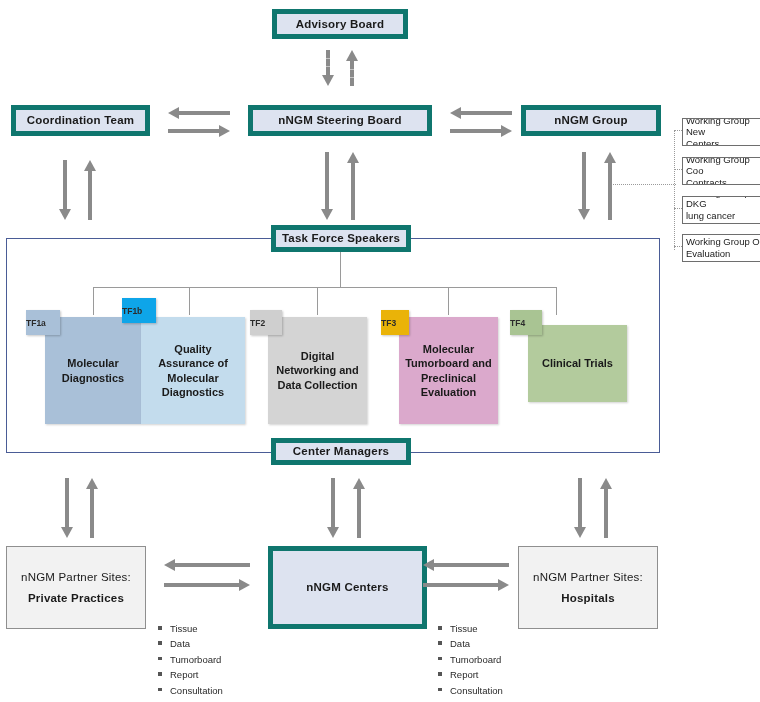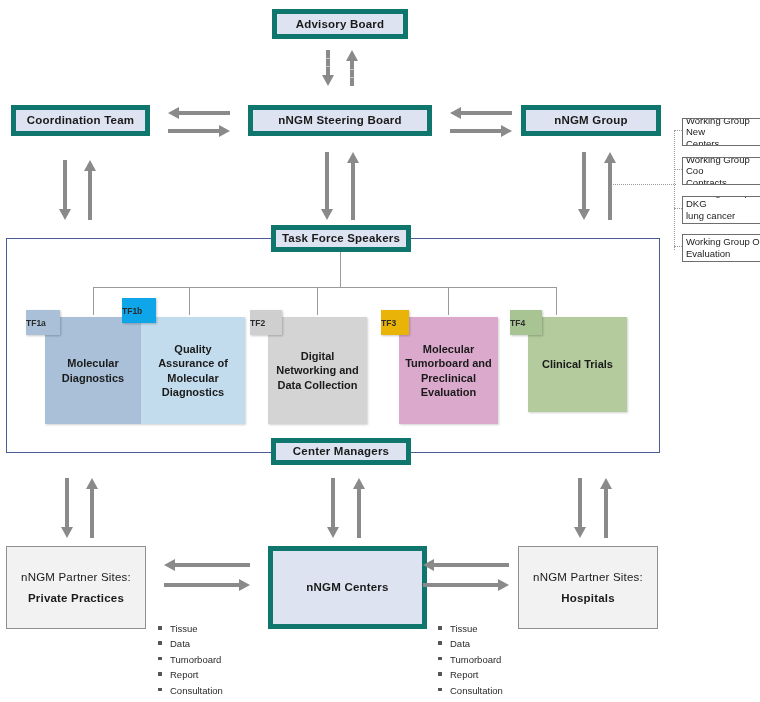--- a/index.html
+++ b/index.html
@@ -266,21 +266,21 @@
 
   <div class="tfbox" style="left:141px;top:317px;width:104px;height:107px;background:#c3dced;">Quality Assurance of Molecular Diagnostics</div>
   <div class="tftab" style="left:122px;top:298px;width:34px;height:25px;background:#0ea5e9;">TF1b</div>
 
   <div class="tfbox" style="left:268px;top:317px;width:99px;height:107px;background:#d4d4d4;">Digital Networking and Data Collection</div>
   <div class="tftab" style="left:250px;top:310px;width:32px;height:25px;background:#cfcfcf;">TF2</div>
 
   <div class="tfbox" style="left:399px;top:317px;width:99px;height:107px;background:#dba9cc;">Molecular Tumorboard and Preclinical Evaluation</div>
   <div class="tftab" style="left:381px;top:310px;width:28px;height:25px;background:#eab308;">TF3</div>
 
-  <div class="tfbox" style="left:528px;top:317px;width:99px;height:95px;background:#b3cb9d;">Clinical Trials</div>
+  <div class="tfbox" style="left:528px;top:325px;width:99px;height:77px;background:#b3cb9d;">Clinical Trials</div>
   <div class="tftab" style="left:510px;top:310px;width:32px;height:25px;background:#a9c493;">TF4</div>
 
   <div class="node blue" style="left:271px;top:438px;width:140px;height:27px;z-index:5;">Center Managers</div>
 
   <div class="arrow v down" style="left:60px;top:478px;width:14px;height:60px;">
     <div class="shaft" style="top:0;height:49px;"></div>
       <div class="head"></div>
   </div>
   <div class="arrow v up" style="left:85px;top:478px;width:14px;height:60px;">
     <div class="shaft" style="bottom:0;height:49px;"></div>

